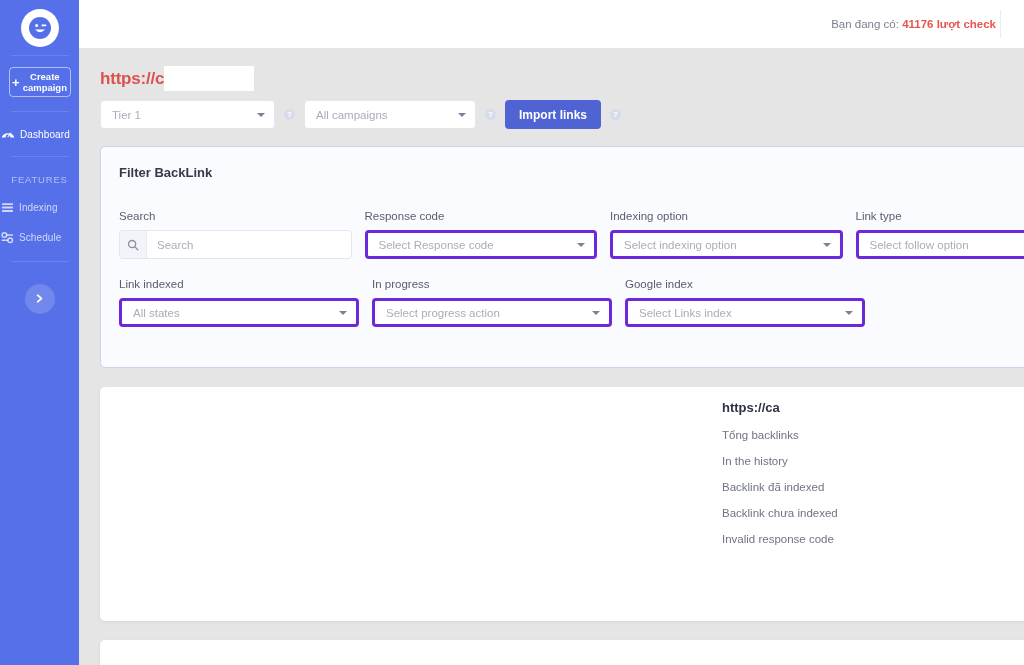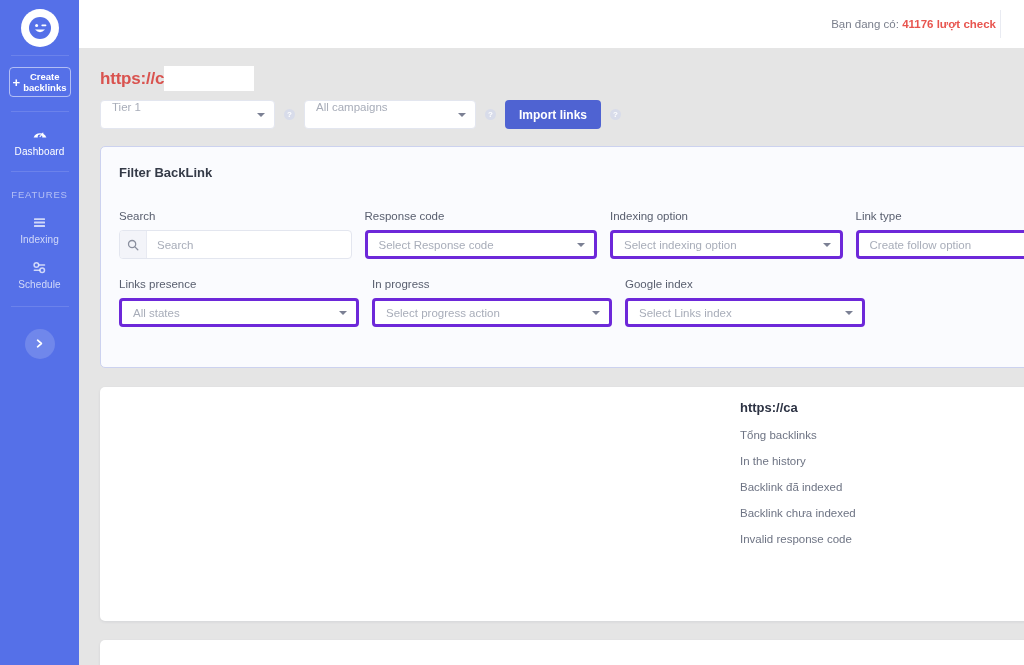--- a/index.html
+++ b/index.html
@@ -46,21 +46,21 @@
     padding: 3px 4px;
     color: #ffffff;
     cursor: pointer;
   }
   .create-btn .plus { font-size: 13px; line-height: 1; font-weight: 700; }
   .create-btn .lbl { font-size: 9.5px; line-height: 11px; text-align: center; font-weight: 600; }
 
   .nav-item {
     margin-top: 14px;
     width: 79px;
-    display: flex; flex-direction: column; align-items: center; gap: 4px;
+    display: flex; align-items: center; gap: 4px;
     color: #ffffff;
     cursor: pointer;
   }
   .nav-item.dim { color: rgba(255,255,255,0.72); }
   .nav-item .nicon { height: 16px; display: flex; align-items: center; justify-content: center; }
   .nav-item .nlbl { font-size: 10px; letter-spacing: .1px; }
 
   .features-label {
     margin-top: 17px;
     font-size: 9.5px;
@@ -131,21 +131,21 @@
     padding-left: 21px;
     gap: 0;
     margin-top: 8px;
   }
   .select {
     position: relative;
     height: 29px;
     background: #ffffff;
     border: 1px solid #e3e6ef;
     border-radius: 4px;
-    display: flex; 
+    display: flex; align-items: center;
     padding: 0 24px 0 11px;
     font-size: 11.5px;
     color: #a8adb9;
     cursor: pointer;
     white-space: nowrap;
     overflow: hidden;
   }
   .select .caret {
     position: absolute; right: 9px; top: 50%;
     width: 0; height: 0;
@@ -261,21 +261,21 @@
     margin: 19px 0 0 21px;
     background: #ffffff;
     border-radius: 5px;
     box-shadow: 0 1px 3px rgba(42,50,85,0.09);
     width: 1022px;
     height: 234px;
     position: relative;
   }
   .stats-inner {
     position: absolute;
-    left: 640px;
+    left: 622px;
     top: 13px;
   }
   .stats-head {
     font-size: 13px; font-weight: 700; color: #2d3344;
     margin-bottom: 14px;
     white-space: nowrap;
   }
   .stats-list { display: flex; flex-direction: column; gap: 14px; }
   .stats-item {
     font-size: 11.5px; color: #6e7484;
@@ -308,21 +308,21 @@
         </svg>
       </span>
     </div>
 
     <div class="sb-divider"></div>
 
     <div class="create-btn">
       <span class="plus">+</span>
       <span class="lbl">
         <span>Create</span><br>
-        <span>backlinks</span>
+        <span>campaign</span>
       </span>
     </div>
 
     <div class="sb-divider" style="margin-top:14px"></div>
 
     <div class="nav-item">
       <span class="nicon">
         <svg width="16" height="16" viewBox="0 0 16 16" aria-hidden="true">
           <path d="M1.6 11.5 A7 7 0 0 1 14.4 11.5 Z" fill="#ffffff"></path>
           <circle cx="8" cy="11" r="2.4" fill="#5570e8"></circle>
@@ -433,30 +433,30 @@
             <div class="fg-label">Indexing option</div>
             <div class="fg-field">
               <span>Select indexing option</span>
               <span class="caret"></span>
             </div>
           </div>
 
           <div class="fg-col w-linktype">
             <div class="fg-label">Link type</div>
             <div class="fg-field">
-              <span>Create follow option</span>
+              <span>Select follow option</span>
 
             </div>
           </div>
         </div>
 
         <div class="filter-grid filter-row2">
 
           <div class="fg-col w-presence">
-            <div class="fg-label">Links presence</div>
+            <div class="fg-label">Link indexed</div>
             <div class="fg-field">
               <span>All states</span>
               <span class="caret"></span>
             </div>
           </div>
 
           <div class="fg-col w-progress">
             <div class="fg-label">In progress</div>
             <div class="fg-field">
               <span>Select progress action</span>

